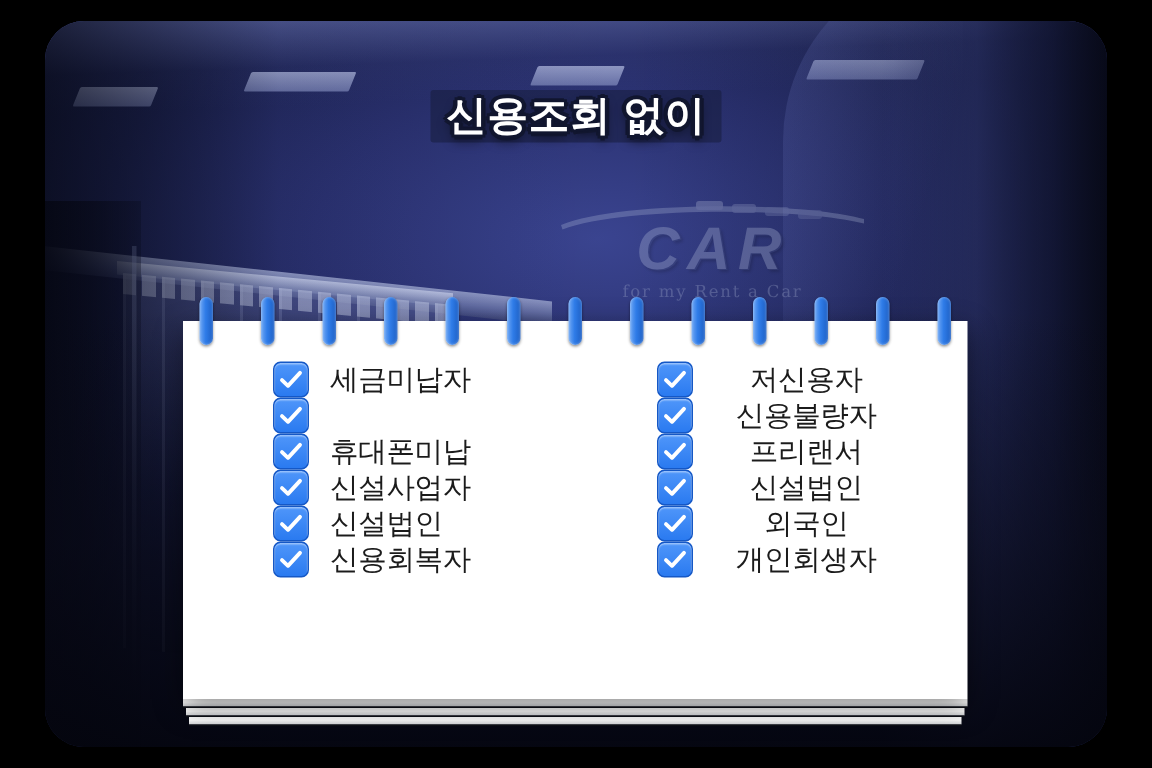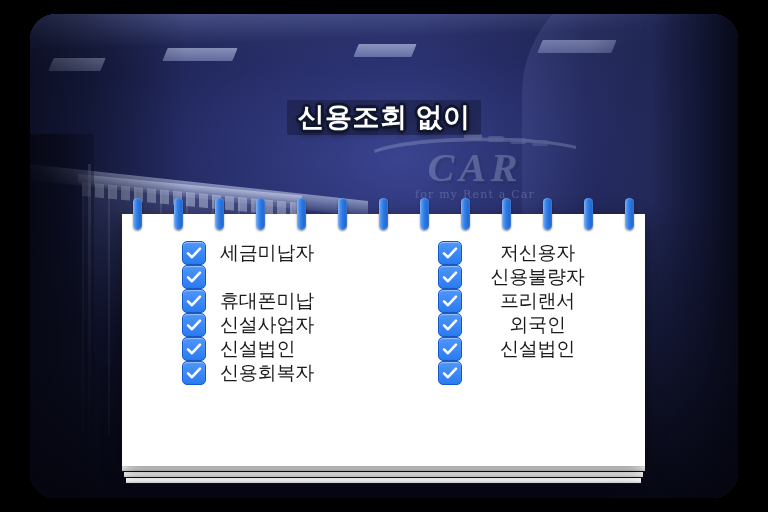--- a/index.html
+++ b/index.html
@@ -183,21 +183,21 @@
     top: 10px;
     width: 206px;
     height: 22px;
   }
   #watermark .wm-car {
     position: absolute;
     left: 0;
     top: 22px;
     width: 226px;
     text-align: center;
-    font-family: Liberation Serif, serif;
+    font-family: Liberation Sans, sans-serif;
     font-weight: bold;
     font-style: italic;
     font-size: 40px;
     letter-spacing: 5px;
     color: #b9c3dd;
     text-shadow: 1px 1px 0 #3e4770, 2px 2px 2px rgba(0,0,0,.5);
   }
   #watermark .wm-tag {
     position: absolute;
     left: 0;
@@ -227,21 +227,21 @@
     background: rgba(22,27,58,0.52);
     padding: 1px 10px;
     border-radius: 2px;
     text-shadow:
       -2px -2px 0 #11162f,  2px -2px 0 #11162f,
       -2px  2px 0 #11162f,  2px  2px 0 #11162f,
       -3px  0   0 #11162f,  3px  0   0 #11162f,
        0   -3px 0 #11162f,  0    3px 0 #11162f,
        0    4px 7px rgba(0,0,0,.75);
   }
-  .hl-1 { font-size: 27px; letter-spacing: 0.5px; margin-top: 40px; }
+  .hl-1 { font-size: 27px; letter-spacing: 0.5px; }
   .hl-2 { font-size: 28px; letter-spacing: 0.2px; margin-top: 5px; }
 
   
   #notebook {
     position: absolute;
     left: 92px;
     top: 184px;
     width: 523px;
     z-index: 8;
   }
@@ -489,36 +489,37 @@
                 </svg>
               </span>
             <span class="item-label">프리랜서</span>
           </div>
           <div class="item">
             <span class="checkbox">
                 <svg width="16" height="14" viewBox="0 0 16 14">
                   <path d="M2 7.4 L6 11.2 L14 2.6" stroke="#ffffff" stroke-width="2.6" fill="none" stroke-linecap="round" stroke-linejoin="round"></path>
                 </svg>
               </span>
+            <span class="item-label">신설법인</span>
+          </div>
+          <div class="item">
+            <span class="checkbox">
+                <svg width="16" height="14" viewBox="0 0 16 14">
+                  <path d="M2 7.4 L6 11.2 L14 2.6" stroke="#ffffff" stroke-width="2.6" fill="none" stroke-linecap="round" stroke-linejoin="round"></path>
+                </svg>
+              </span>
             <span class="item-label">외국인</span>
           </div>
           <div class="item">
             <span class="checkbox">
                 <svg width="16" height="14" viewBox="0 0 16 14">
                   <path d="M2 7.4 L6 11.2 L14 2.6" stroke="#ffffff" stroke-width="2.6" fill="none" stroke-linecap="round" stroke-linejoin="round"></path>
                 </svg>
               </span>
-            <span class="item-label">신설법인</span>
-          </div>
-          <div class="item">
-            <span class="checkbox">
-                <svg width="16" height="14" viewBox="0 0 16 14">
-                  <path d="M2 7.4 L6 11.2 L14 2.6" stroke="#ffffff" stroke-width="2.6" fill="none" stroke-linecap="round" stroke-linejoin="round"></path>
-                </svg>
-              </span>
+            <span class="item-label">개인회생자</span>
           </div>
         </div>
 
       </div>
 
       <div class="stack">
         <div class="stack-layer sl1"></div>
         <div class="stack-layer sl2"></div>
         <div class="stack-layer sl3"></div>
       </div>

